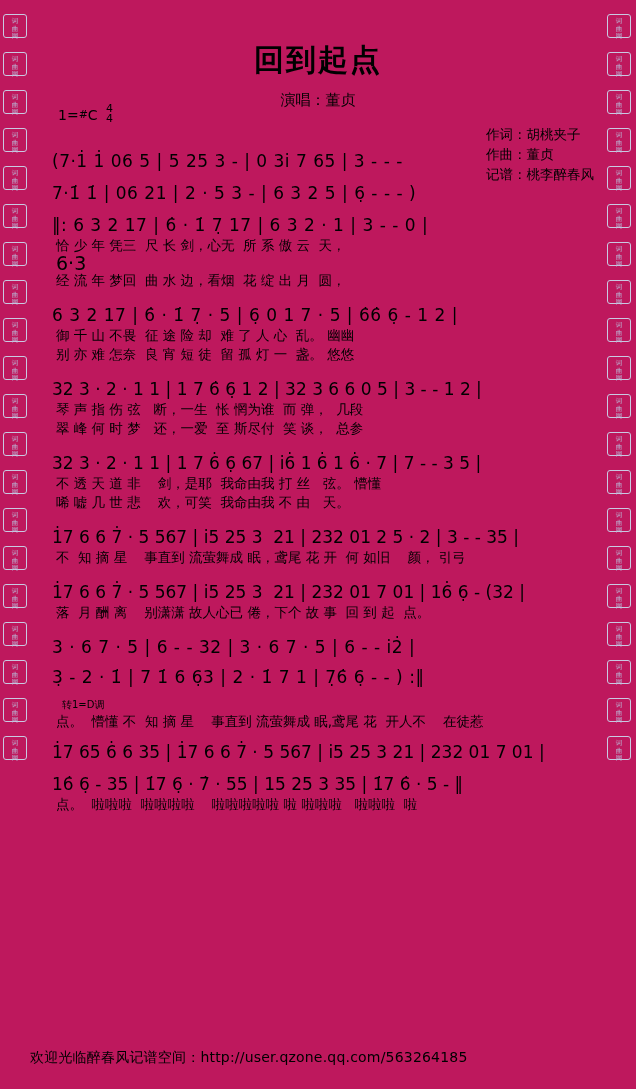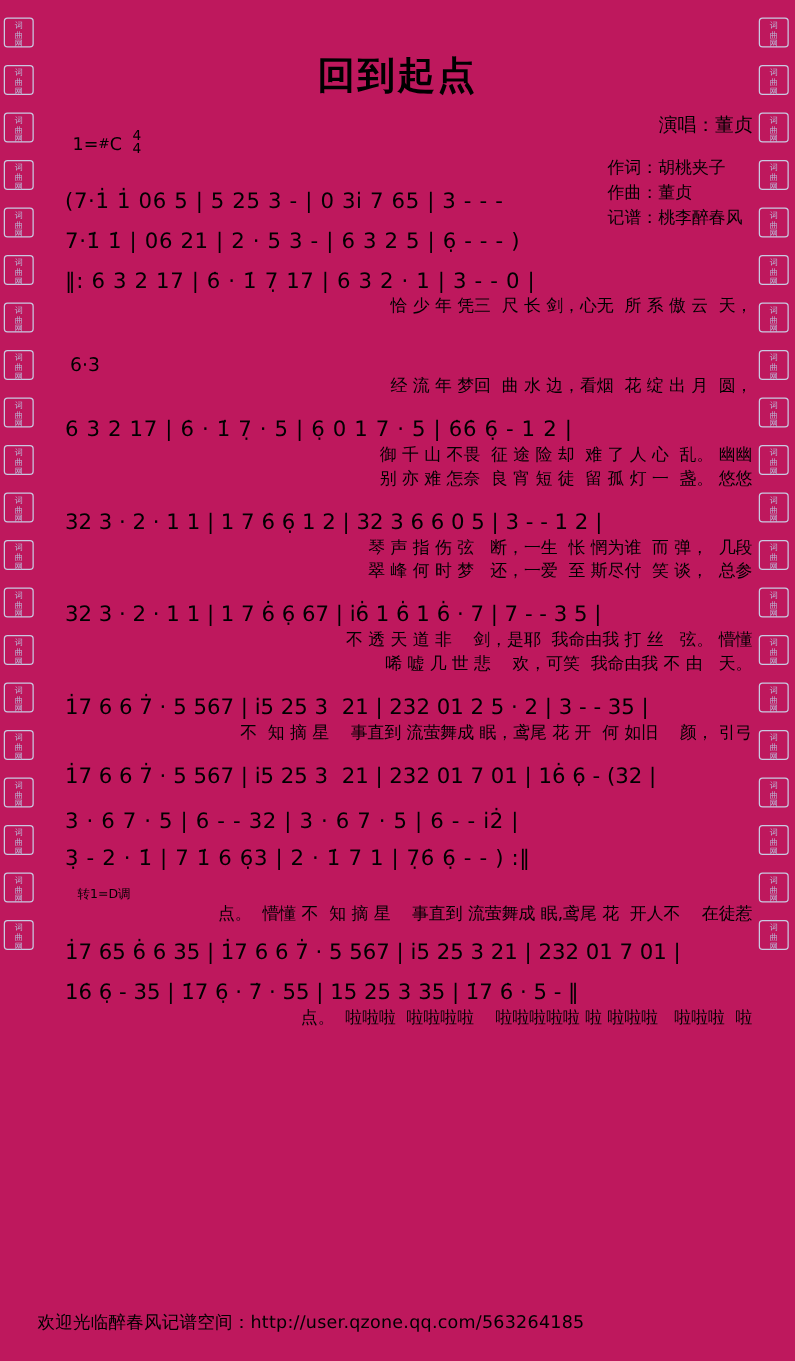--- a/index.html
+++ b/index.html
@@ -62,21 +62,21 @@
   
   .title {
     text-align: center;
     font-size: 30px;
     font-weight: bold;
     letter-spacing: 2px;
     margin-top: 40px;
     font-family: "DejaVu Sans", sans-serif;
   }
   .singer {
-    text-align: right;
+    text-align: center;
     font-size: 15px;
     margin-top: 10px;
     font-family: Liberation Sans, sans-serif;
   }
   .credits {
     position: absolute;
     right: 8px;
     top: 78px;
     font-size: 13.5px;
     line-height: 20px;
@@ -120,28 +120,26 @@
     line-height: 22px;
     padding-left: 18px;
   }
   .notes.tight { letter-spacing: 0px; }
   .lyr {
     font-size: 13.5px;
     white-space: pre;
     line-height: 19px;
     padding-left: 22px;
     font-family: "DejaVu Sans", sans-serif;
-    text-align: right;
   }
   .small-above {
-    font-size: 15px;
+    font-size: 19px;
     white-space: pre;
     line-height: 16px;
     padding-left: 22px;
-    margin-top: 29px;
   }
   .gap8  { height: 8px; }
   .gap10 { height: 10px; }
   .gap14 { height: 14px; }
   .annot {
     font-size: 10px;
     padding-left: 28px;
     font-family: "DejaVu Sans", sans-serif;
   }
 
@@ -427,20 +425,21 @@
       <div class="gap14"></div>
 
       <div class="sysrow">
         <div class="notes tight">1̇7 6 6 7̇ · 5 567 | i5 25 3  21 | 232 01 2 5 · 2 | 3 - - 35 |</div>
         <div class="lyr">不  知 摘 星    事直到 流萤舞成 眠，鸢尾 花 开  何 如旧    颜， 引弓</div>
       </div>
       <div class="gap14"></div>
 
       <div class="sysrow">
         <div class="notes tight">1̇7 6 6 7̇ · 5 567 | i5 25 3  21 | 232 01 7 01 | 16̇ 6̣ - (32 |</div>
+        <div class="lyr">落  月 酬 离    别潇潇 故人心已 倦，下个 故 事  回 到 起  点。</div>
       </div>
       <div class="gap14"></div>
 
       <div class="sysrow">
         <div class="notes">3 · 6 7 · 5 | 6 - - 32 | 3 · 6 7 · 5 | 6 - - i2̇ |</div>
       </div>
       <div class="gap8"></div>
 
       <div class="sysrow">
         <div class="notes">3̣ - 2 · 1̇ | 7 1̇ 6 6̣3 | 2 · 1̇ 7 1 | 7̣6̇ 6̣ - - ) :‖</div>

